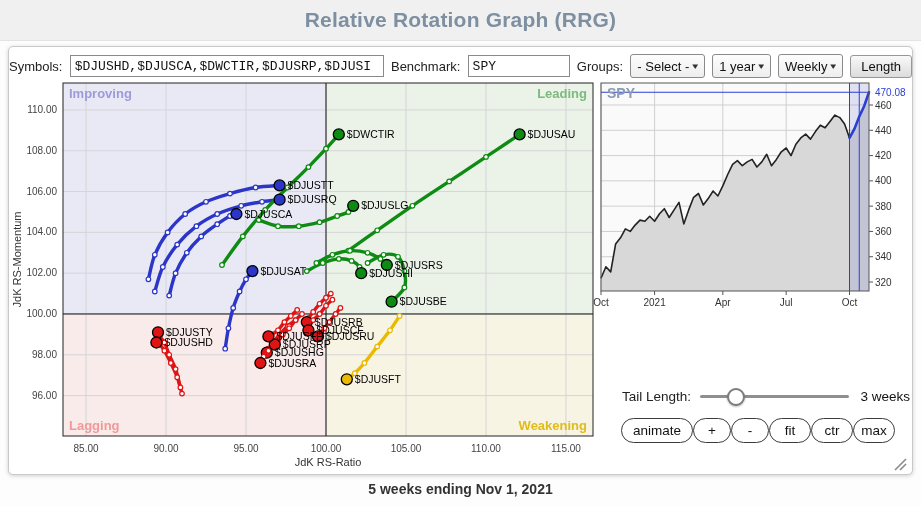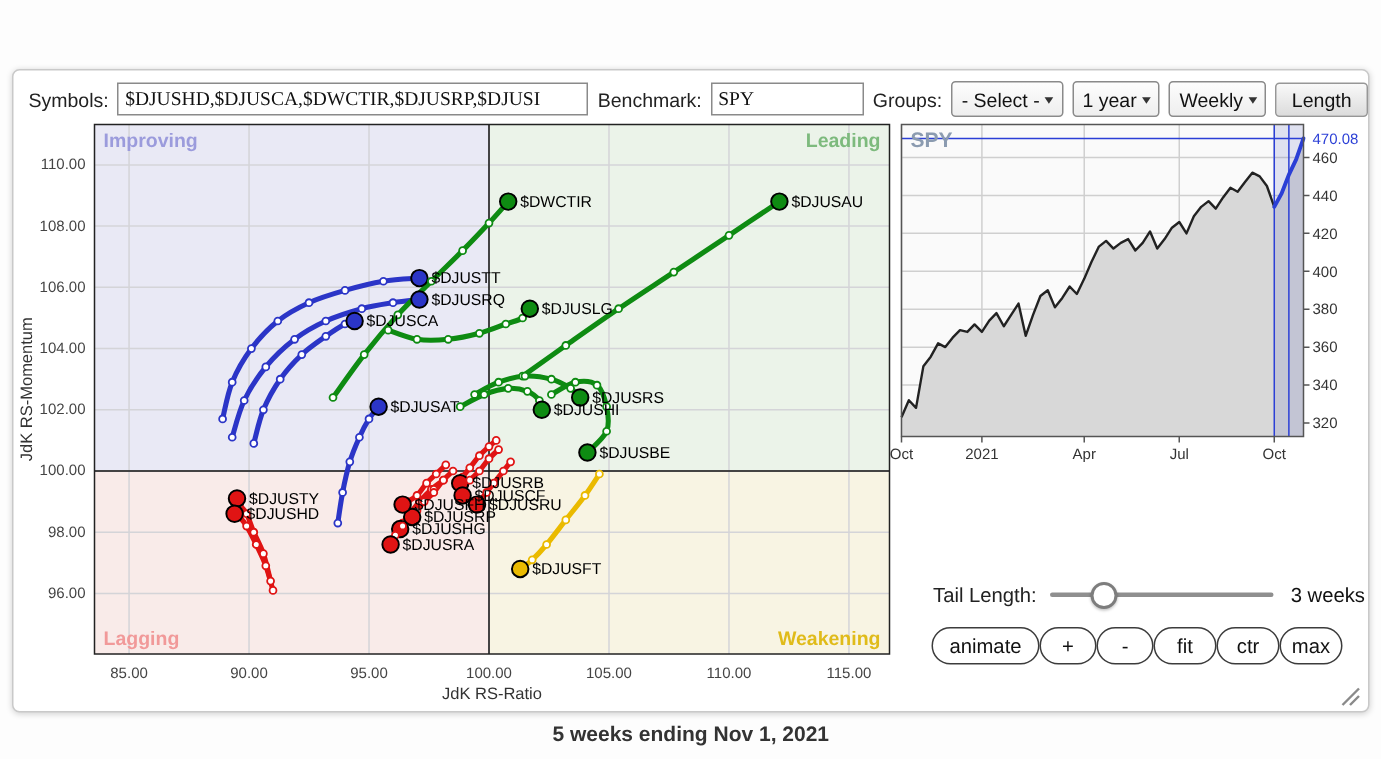--- a/index.html
+++ b/index.html
@@ -4,24 +4,24 @@
 <style>
   html,body{margin:0;padding:0;background:#fff;font-family:"Liberation Sans",sans-serif;}
   .page{position:relative;width:921px;height:506px;background:#fdfdfd;overflow:hidden;}
   .masthead{position:absolute;top:0;left:0;width:921px;height:40px;background:#f0f0f0;
             border-bottom:1px solid #e3e3e3;display:flex;align-items:center;justify-content:center;}
   .masthead h1{margin:0;font-size:21px;font-weight:700;color:#7d8fa0;letter-spacing:.2px;}
   .panel{position:absolute;left:8px;top:46px;width:903px;height:427px;background:#fff;
          border:1px solid #c9c9c9;border-radius:5px;box-shadow:0 1px 4px rgba(0,0,0,.18);}
   
   .toolbar{position:absolute;top:7px;left:0;width:100%;display:flex;align-items:center;
-           justify-content:flex-end;gap:6px;font-size:13px;color:#222;}
+           justify-content:space-between;gap:6px;font-size:13px;color:#222;}
   .toolbar .lbl{white-space:nowrap;}
   .tb-input{height:18px;border:1px solid #8a8a8a;padding:1px 4px;font-size:13px;
-            font-family:Liberation Serif, serif;color:#111;background:#fff;}
+            font-family:Liberation Mono, monospace;color:#111;background:#fff;}
   .tb-input.symbols{width:304px;}
   .tb-input.benchmark{width:92px;}
   .select{display:inline-flex;align-items:center;justify-content:space-between;gap:4px;
           border:1px solid #8a8a8a;border-radius:3px;background:linear-gradient(#fdfdfd,#eee);
           height:22px;padding:0 6px;font-size:13px;color:#111;cursor:default;}
   .select .arr{font-size:9px;color:#333;transform:scaleX(1.3);}
   .btn-update{height:23px;border:1px solid #979797;border-radius:3px;
               background:linear-gradient(#f9f9f9,#dcdcdc);font-size:13px;color:#111;
               padding:0 10px;font-family:"Liberation Sans",sans-serif;}
   
@@ -44,20 +44,23 @@
   .pill.w-animate{width:72px;}.pill.w-sm{width:38px;}.pill.w-md{width:42px;}
   .resize-handle{position:absolute;right:5px;bottom:3px;width:16px;height:16px;cursor:nwse-resize;}
   .caption{position:absolute;top:481px;left:0;width:921px;text-align:center;
            font-size:14px;color:#333;font-weight:bold;}
 </style>
 </head>
 <body>
 
 <div class="page">
 
+  <div class="masthead">
+    <h1>Relative Rotation Graph (RRG)</h1>
+  </div>
 
   <div class="panel">
 
     <div class="toolbar">
       <span class="lbl">Symbols:</span>
       <input class="tb-input symbols" type="text" value="$DJUSHD,$DJUSCA,$DWCTIR,$DJUSRP,$DJUSI" style="">
       <span class="lbl">Benchmark:</span>
       <input class="tb-input benchmark" type="text" value="SPY" style="">
       <span class="lbl">Groups:</span>
       <div class="select">

